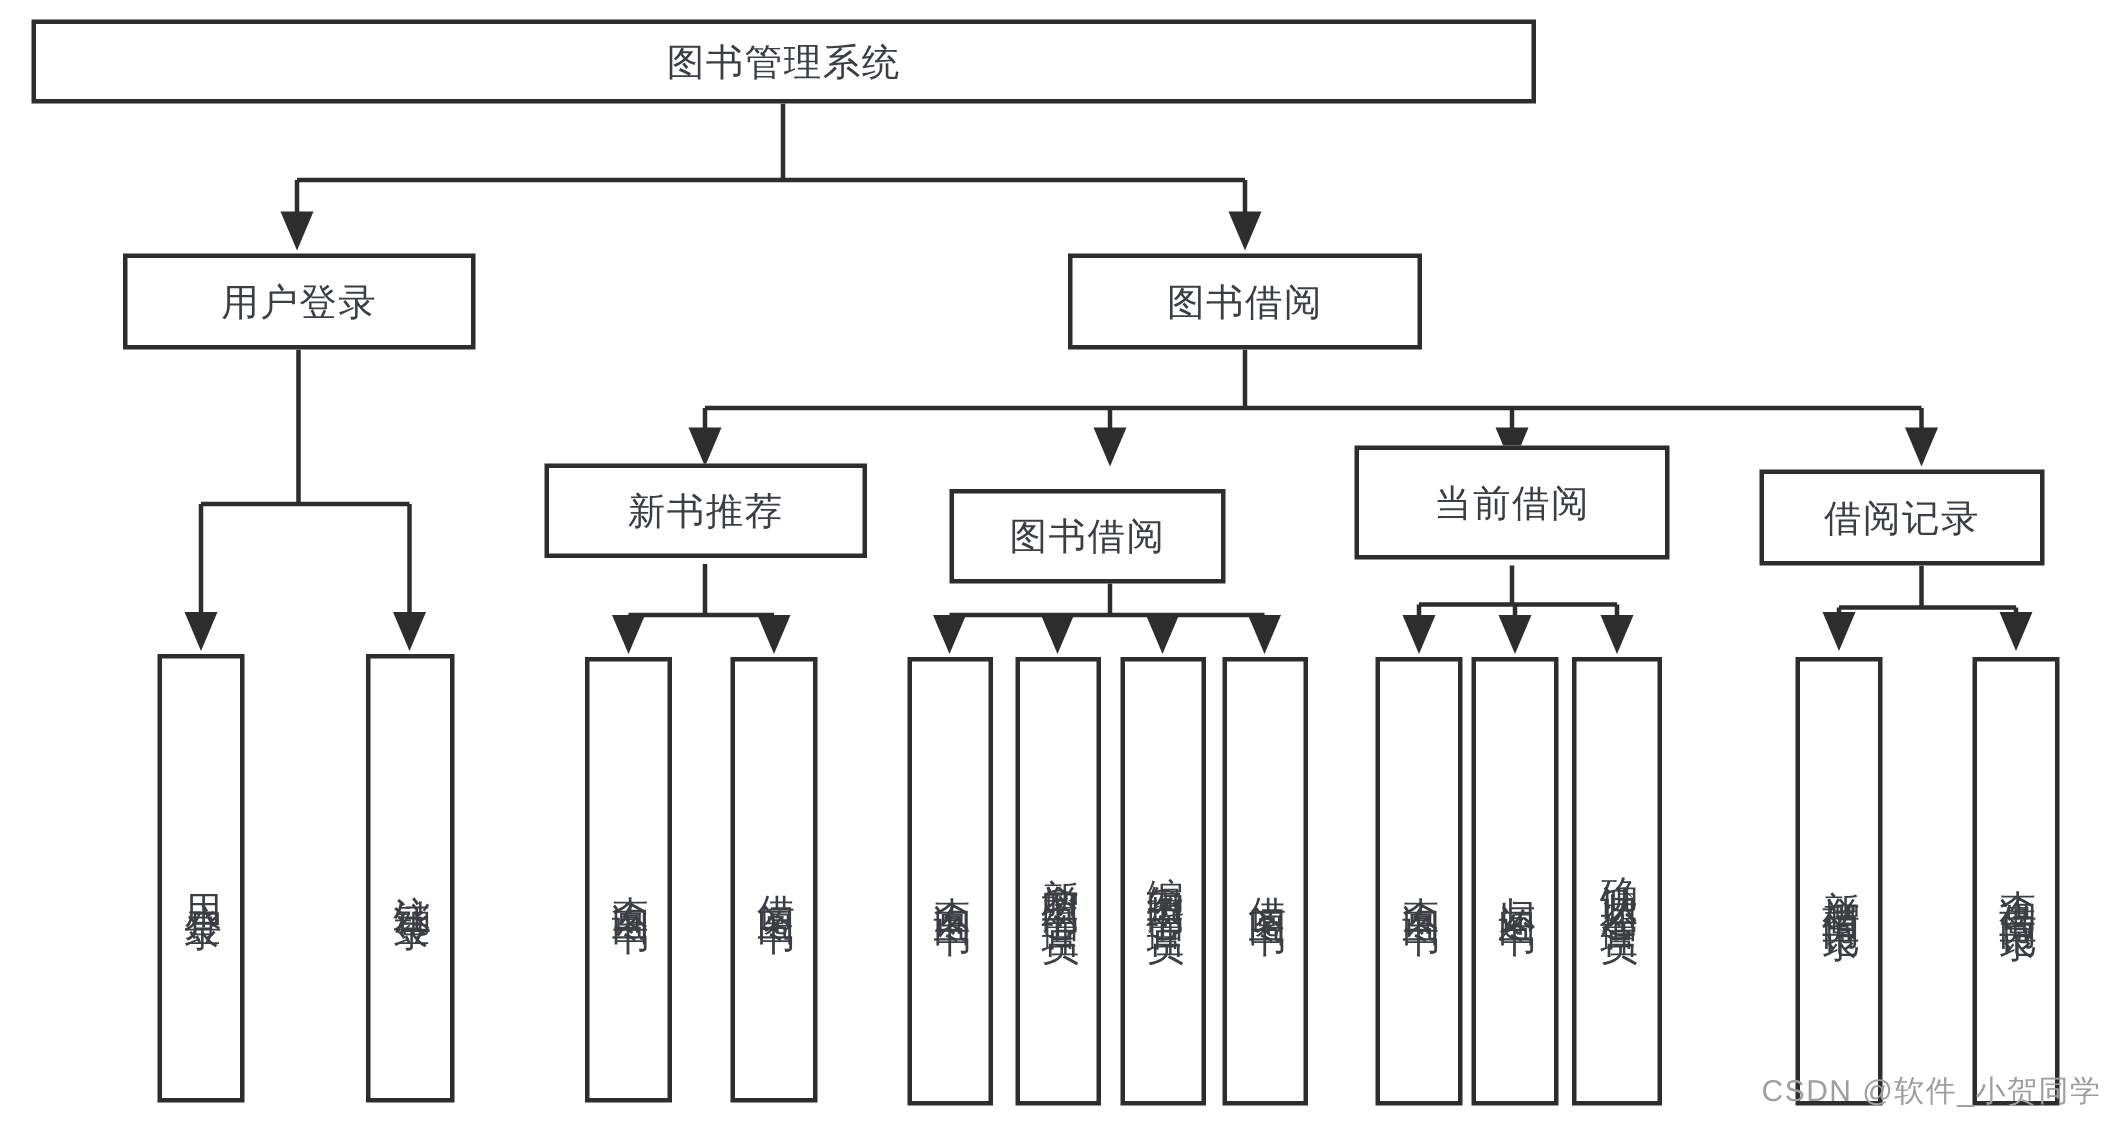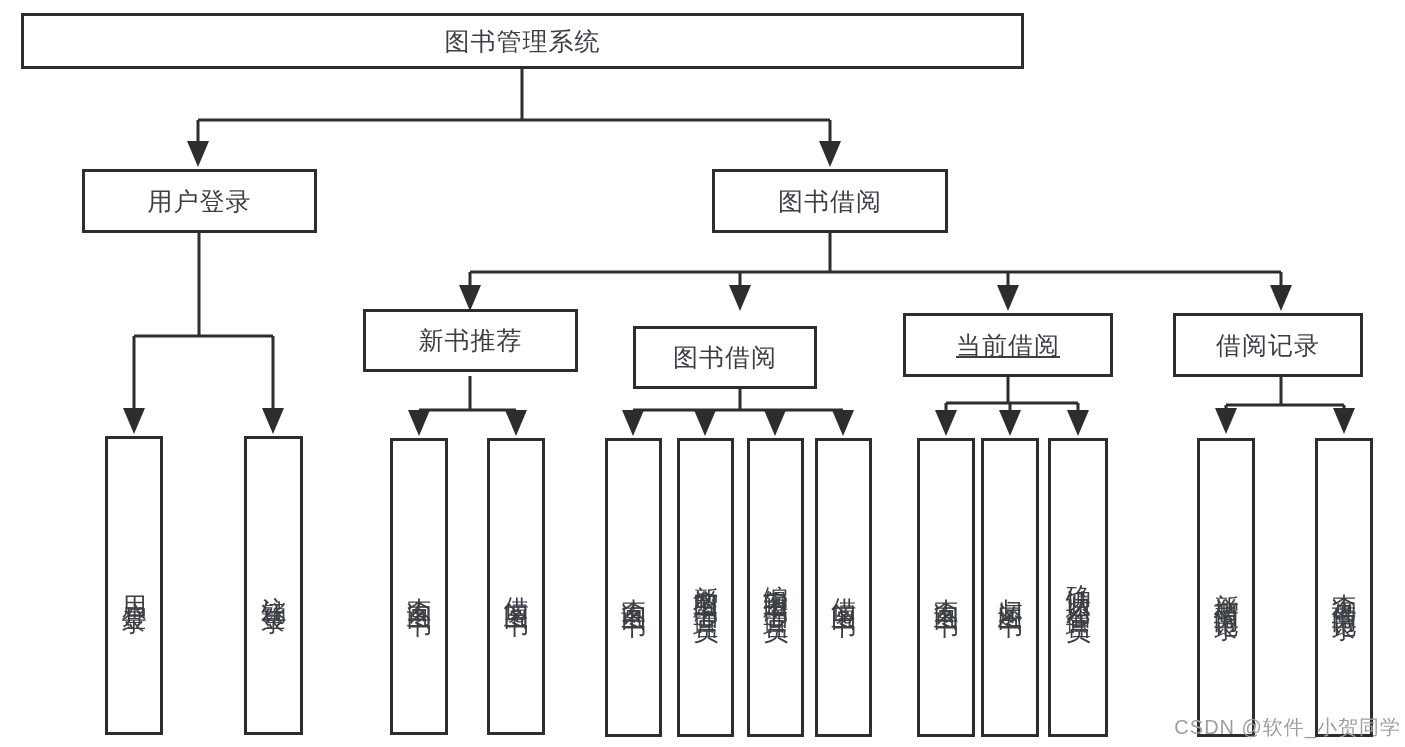--- a/index.html
+++ b/index.html
@@ -106,21 +106,21 @@
     </g>
   </svg>
 
   <div class="node" style="left:21px; top:13px; width:1003px; height:56px;">图书管理系统</div>
 
   <div class="node" style="left:82px; top:169px; width:235px; height:64px;">用户登录</div>
   <div class="node" style="left:712px; top:169px; width:236px; height:64px;">图书借阅</div>
 
   <div class="node" style="left:363px; top:309px; width:215px; height:63px;">新书推荐</div>
   <div class="node" style="left:633px; top:326px; width:184px; height:63px;">图书借阅</div>
-  <div class="node" style="left:903px; top:313px; width:210px; height:64px;text-decoration:underline;">当前借阅</div>
+  <div class="node" style="left:903px; top:297px; width:210px; height:76px;">当前借阅</div>
   <div class="node" style="left:1173px; top:313px; width:190px; height:64px;">借阅记录</div>
 
   <div class="node leaf" style="left:105px; top:436px; width:58px; height:299px;">用户登录</div>
   <div class="node leaf" style="left:244px; top:436px; width:59px; height:299px;">注销登录</div>
 
   <div class="node leaf" style="left:390px; top:438px; width:58px; height:297px;">查询图书</div>
   <div class="node leaf" style="left:487px; top:438px; width:58px; height:297px;">借阅图书</div>
 
   <div class="node leaf" style="left:605px; top:438px; width:57px; height:299px;">查询图书</div>
   <div class="node leaf" style="left:677px; top:438px; width:57px; height:299px;">新增图书（管理员）</div>

